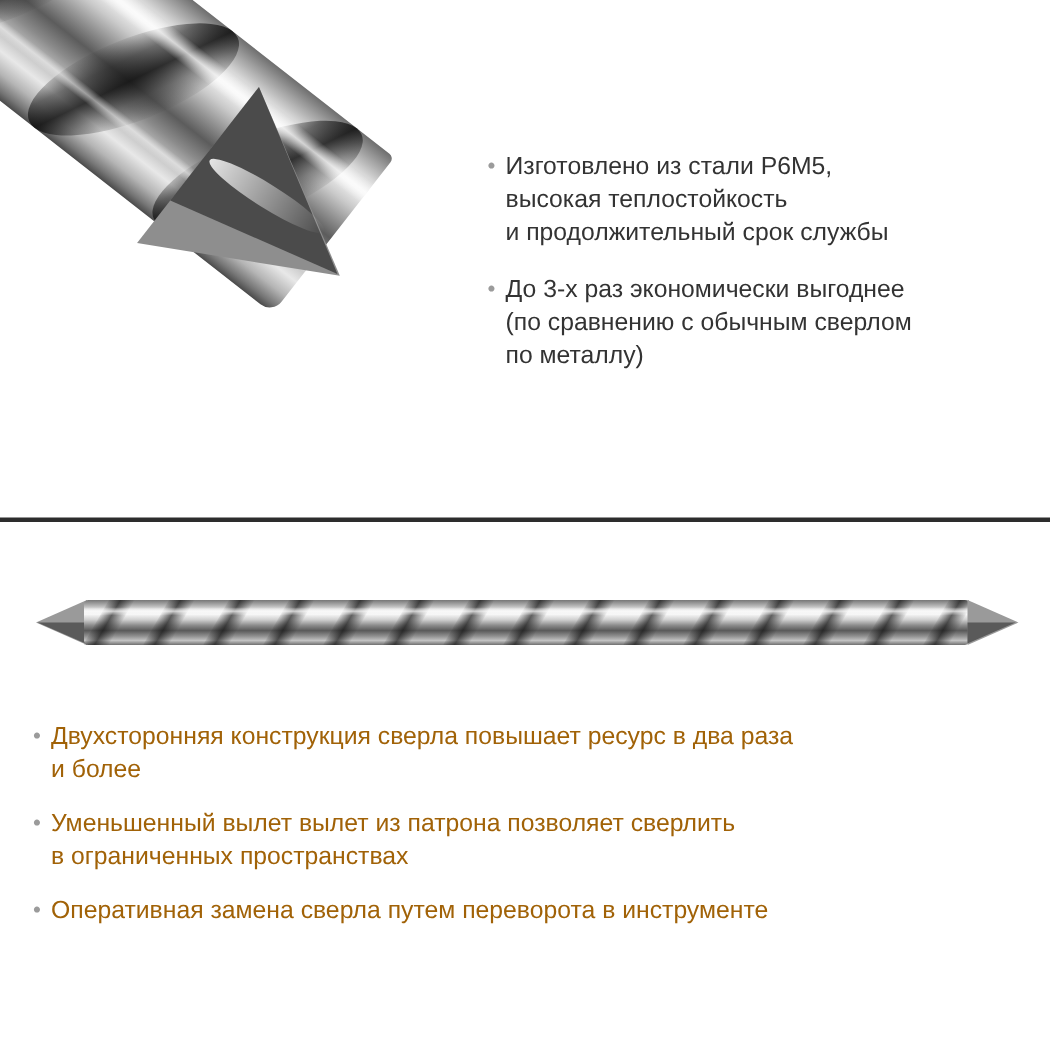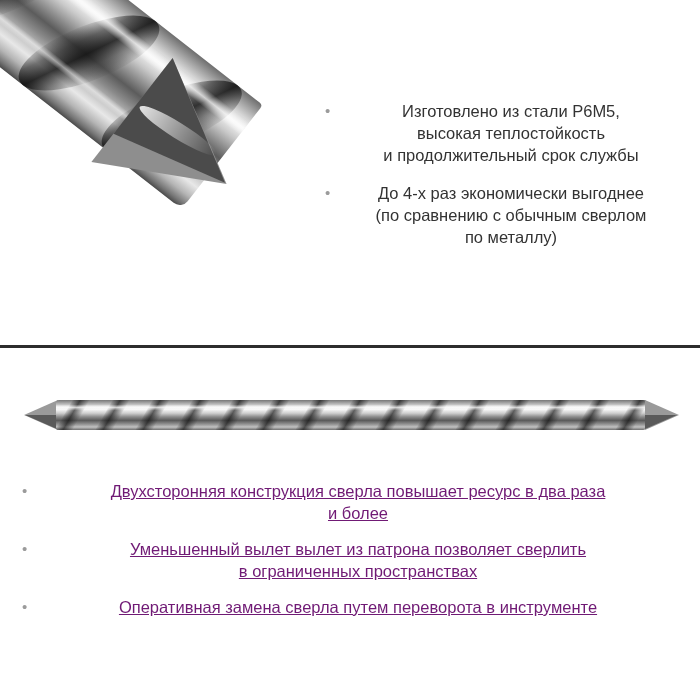--- a/index.html
+++ b/index.html
@@ -145,21 +145,20 @@
     color: #9b9b9b;
     font-size: 15px;
     line-height: 22px;
   }
   .bullet-text {
     flex: 1 1 auto;
     font-size: 16.5px;
     line-height: 22px;
     color: #333333;
     white-space: pre-line;
-    text-align: center;
   }
 
   
   .divider {
     position: absolute;
     left: 0;
     top: 345px;
     width: 700px;
     height: 3px;
     background: #2d2d2d;
@@ -269,22 +268,21 @@
   .bullets-bottom {
     position: absolute;
     left: 22px;
     top: 132px;
     width: 660px;
   }
   .bullets-bottom .bullet-row { margin-bottom: 14px; }
   .bullets-bottom .bullet-text {
     font-size: 16.5px;
     line-height: 22px;
-    color: #701a75;
-    text-decoration: underline;
+    color: #a16207;
   }
 
   
   .article {
     position: absolute;
     left: 40px;
     top: 312px;
     font-size: 12.5px;
     color: #8a8a8a;
     letter-spacing: 0.2px;
@@ -316,21 +314,21 @@
 
     <div class="bullets-top">
       <div class="bullet-row">
         <span class="bullet-dot">•</span>
         <span class="bullet-text">Изготовлено из стали Р6М5,
 высокая теплостойкость
 и продолжительный срок службы</span>
       </div>
       <div class="bullet-row">
         <span class="bullet-dot">•</span>
-        <span class="bullet-text">До 4-х раз экономически выгоднее
+        <span class="bullet-text">До 3-х раз экономически выгоднее
 (по сравнению с обычным сверлом
 по металлу)</span>
       </div>
     </div>
   </div>
 
   <div class="divider"></div>
 
   <div class="bottom-section">
 

